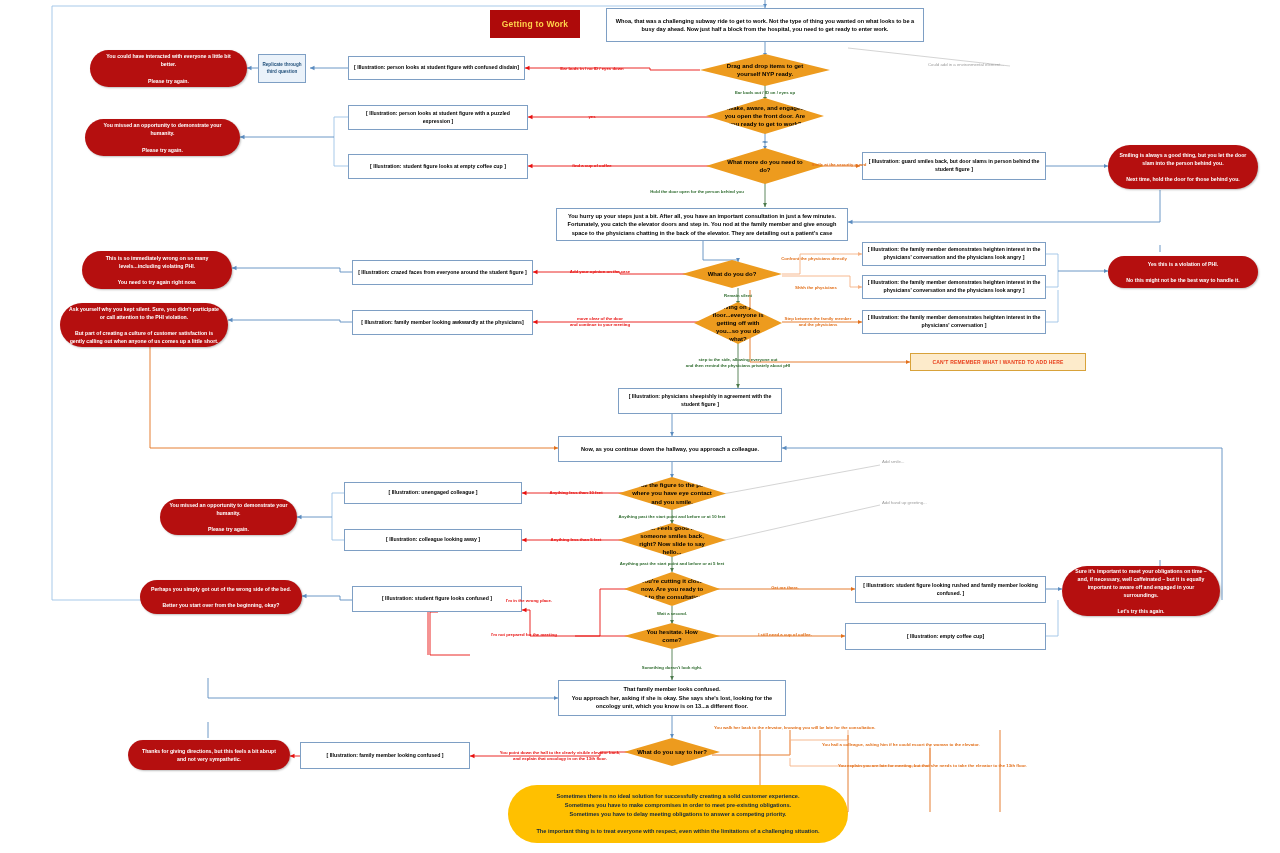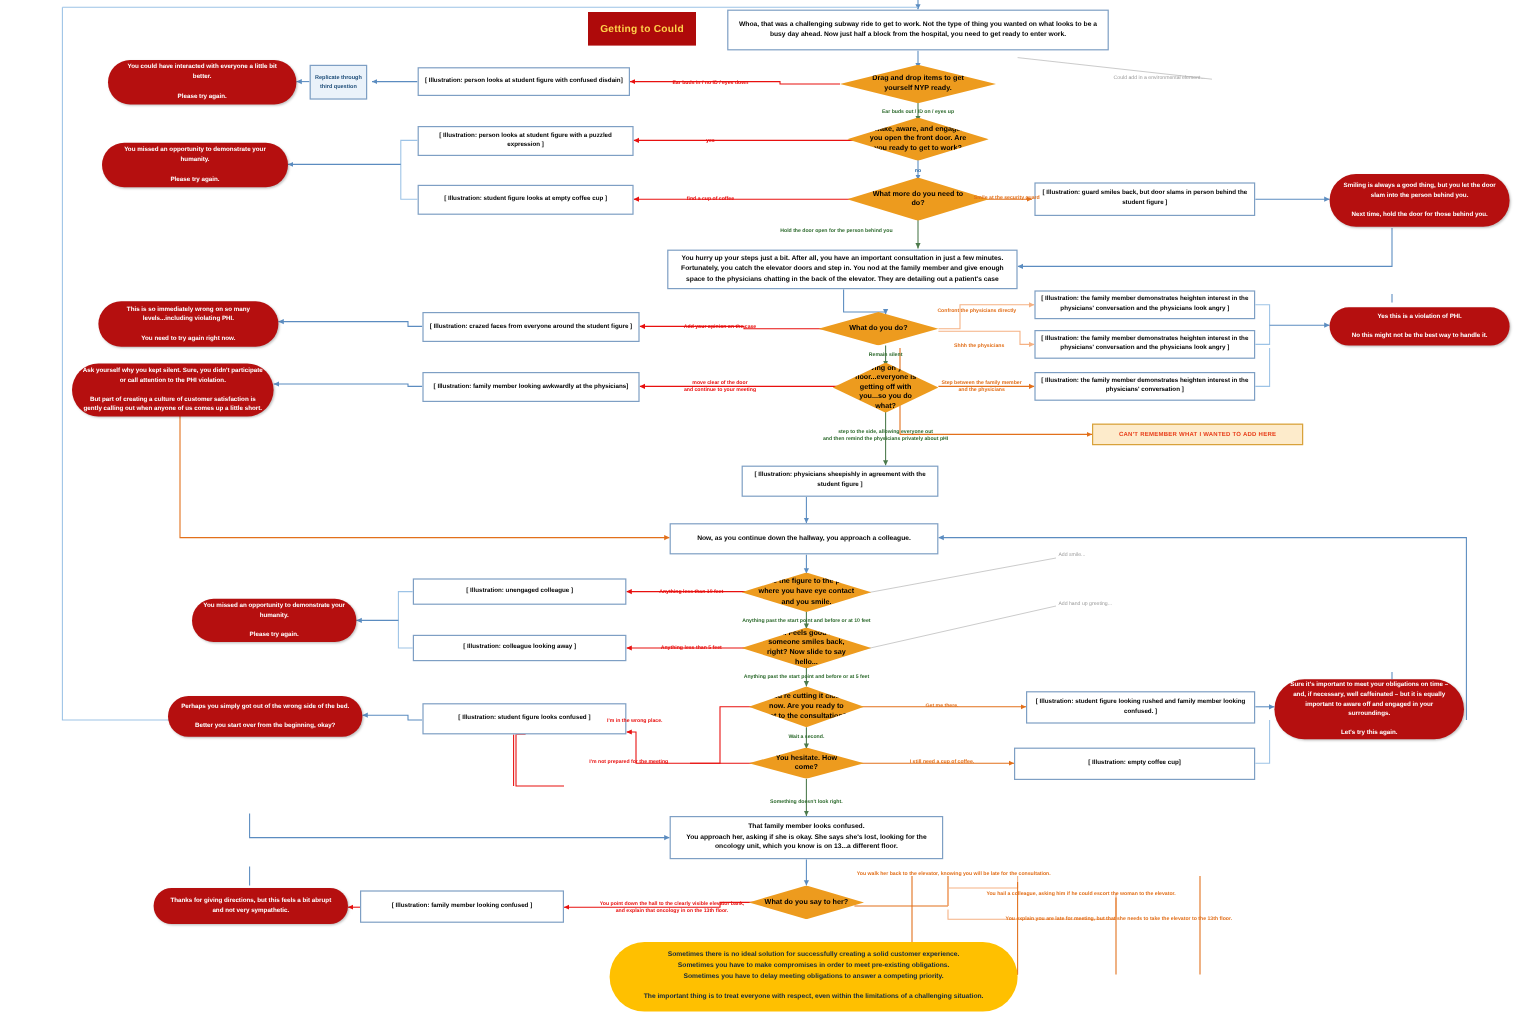--- a/index.html
+++ b/index.html
@@ -202,21 +202,21 @@
       <path d="M848,735 L848,812" stroke="#E2701B"></path>
       <path d="M930,748 L930,812" stroke="#E2701B"></path>
       <path d="M1000,730 L1000,812" stroke="#E2701B"></path>
 
       <path d="M848,48 L1010,66" stroke="#c9c9c9" stroke-width="0.8"></path>
       <path d="M712,496 L880,465" stroke="#c9c9c9" stroke-width="0.8"></path>
       <path d="M712,543 L880,505" stroke="#c9c9c9" stroke-width="0.8"></path>
     </g>
   </svg>
 
-  <div class="node title-banner" style="left:490px;top:10px;width:90px;height:28px;">Getting to Could</div>
+  <div class="node title-banner" style="left:490px;top:10px;width:90px;height:28px;">Getting to Work</div>
 
   <div class="node box narrate" style="left:606px;top:8px;width:318px;height:34px;">Whoa, that was a challenging subway ride to get to work.  Not the type of thing you wanted on what looks to be a busy day ahead.  Now just half a block from the hospital, you need to get ready to enter work.</div>
 
   <div class="node diamond" style="left:700px;top:54px;width:130px;height:32px;padding:0 18px;">Drag and drop items to get yourself NYP ready.</div>
 
   <div class="node box" style="left:348px;top:56px;width:177px;height:24px;">[ Illustration:  person looks at student figure with confused disdain]</div>
 
   <div class="node mini" style="left:258px;top:54px;width:48px;height:29px;">Replicate through third question</div>
 
   <div class="node red" style="left:90px;top:50px;width:157px;height:37px;white-space:pre-line;">You could have interacted with everyone a little bit better.

